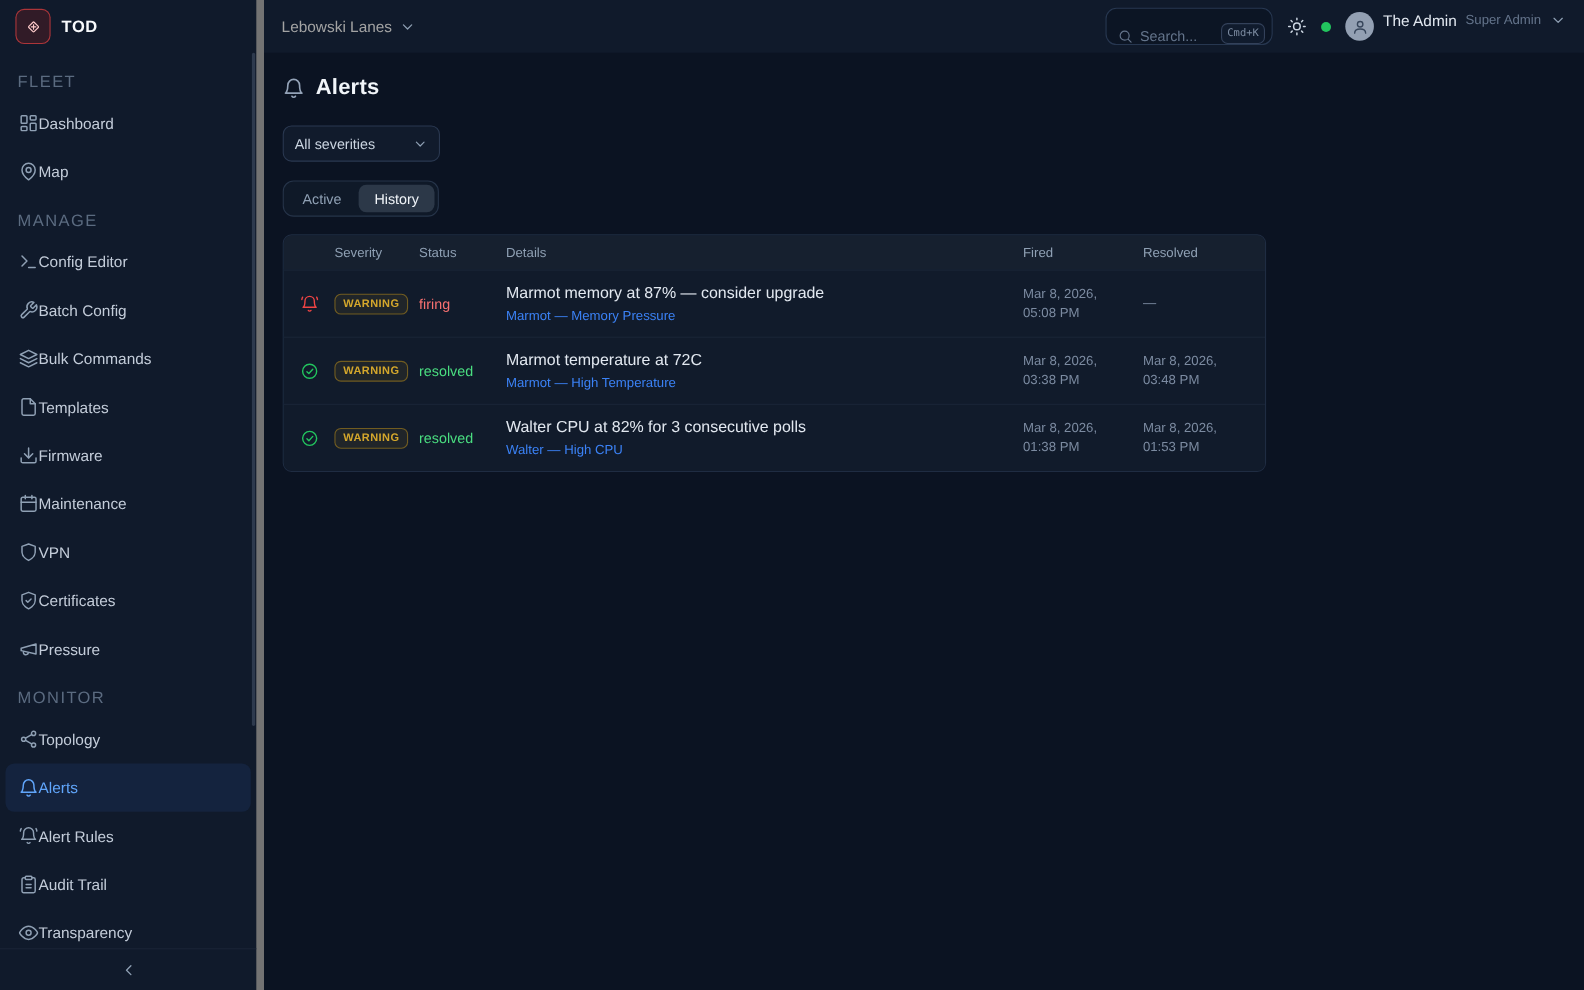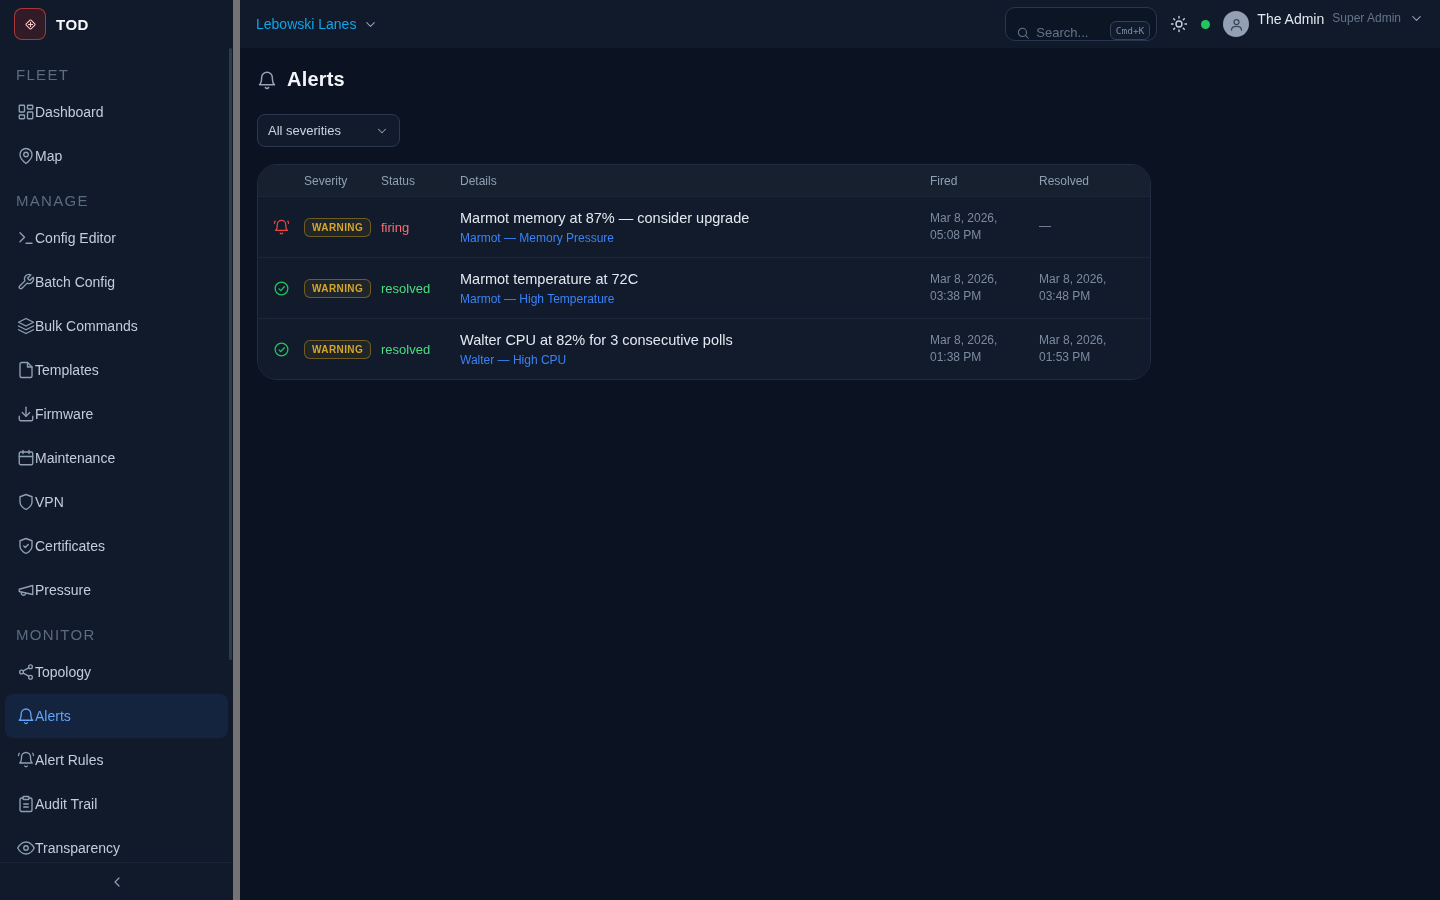--- a/index.html
+++ b/index.html
@@ -22,21 +22,21 @@
   .nav-item{display:flex;align-items:center;gap:0;height:44px;padding:0 12px;margin:0 5px;border-radius:8px;color:#c3ccd9;font-size:14px;cursor:pointer}
   .nav-item .i{color:#8fa0b4;flex:none}
   .nav-item.active{background:#14233e;color:var(--accent,#60a5fa)}
   .nav-item.active .i{color:var(--accent,#60a5fa)}
   .collapse-row{height:38px;border-top:1px solid #1a2436;display:flex;align-items:center;justify-content:center;color:#8fa0b4;flex:none;cursor:pointer}
   .sidebar-scrollbar{position:absolute;right:1px;top:48px;width:3px;height:612px;background:#2e3a4e;border-radius:2px}
 
   
   .right{flex:1;display:flex;flex-direction:column;background:#0b1322;min-width:0}
   .topbar{height:48px;background:#101a2b;display:flex;align-items:center;padding:0 16px;gap:13px;flex:none}
-  .org{display:flex;align-items:center;gap:7px;font-size:14px;color:#0ea5e9;cursor:pointer}
+  .org{display:flex;align-items:center;gap:7px;font-size:14px;color:#a3a3a3;cursor:pointer}
   .org .i{width:15px;height:15px;color:#8fa0b4}
   .spacer{flex:1}
   .search{display:flex;align-items:flex-end;gap:6px;width:152px;height:34px;background:#0c1524;border:1px solid #273750;border-radius:10px;padding:0 6px 0 10px;color:#64748b;cursor:text}
   .search .i{width:14px;height:14px;flex:none}
   .search input{flex:1;min-width:0;background:transparent;border:none;outline:none;font-size:13px;color:#94a3b8;font-family:inherit}
   .search input::placeholder{color:#64748b}
   .kbd{font-family:"DejaVu Sans Mono",monospace;font-size:9.5px;border:1px solid #33415a;border-radius:6px;padding:3px 5px;color:#7c8ba1;background:#101b2d;white-space:nowrap}
   .icon-btn{color:#cbd5e1;cursor:pointer}
   .icon-btn .i{width:18px;height:18px}
   .status-dot{width:9px;height:9px;border-radius:50%;background:var(--success,#22c55e)}
@@ -54,21 +54,21 @@
   .page-title{font-size:20px;font-weight:bold;color:#f1f5f9;letter-spacing:.2px}
   .filter-row{margin-bottom:17px}
   .select{display:inline-flex;align-items:center;justify-content:space-between;width:143px;height:33px;background:#111b2c;border:1px solid #2a3850;border-radius:8px;padding:0 10px;font-size:13px;color:#cbd5e1;cursor:pointer}
   .select .i{width:14px;height:14px;color:#8fa0b4}
   .tabs-row{margin-bottom:16px}
   .tabs{display:inline-flex;align-items:center;background:#0f1928;border:1px solid #263449;border-radius:10px;padding:3px;gap:2px}
   .tab{font-size:13px;color:#8fa0b4;padding:5px 14px;border-radius:7px;cursor:pointer}
   .tab.active{background:#2c3848;color:#f1f5f9}
 
   
-  .table{width:894px;border:1px solid #1f2c42;border-radius:20px;overflow:hidden;background:#0f1827}
+  .table{width:894px;border:1px solid #1f2c42;border-radius:8px;overflow:hidden;background:#0f1827}
   .t-head,.t-row{display:grid;grid-template-columns:46px 77px 79px 1fr 109px 111px;align-items:center}
   .t-head{height:31px;background:#16202f;font-size:12px;color:#8fa0b4}
   .t-row{min-height:61px;border-top:1px solid #1b2638;background:#111b2b;padding:9px 0;cursor:pointer}
   .sev-icon{display:flex;justify-content:center}
   .sev-icon .i{width:17px;height:17px}
   .icon-firing{color:var(--danger,#ef4444)}
   .icon-resolved{color:var(--success,#22c55e)}
   .badge-warning{display:inline-block;font-size:10px;font-weight:bold;letter-spacing:.4px;color:var(--warning,#d4a72c);border:1px solid rgba(212,160,23,.45);background:rgba(212,160,23,.08);border-radius:6px;padding:3px 7px}
   .status{font-size:13px}
   .status-firing{color:var(--firing,#f87171)}
@@ -280,20 +280,26 @@
 
     <div class="filter-row">
       <div class="select">
         <span>All severities</span>
         <svg class="i" viewBox="0 0 24 24">
             <path d="M6 9l6 6 6-6"></path>
           </svg>
       </div>
     </div>
 
+    <div class="tabs-row">
+      <div class="tabs">
+        <div class="tab">Active</div>
+        <div class="tab active">History</div>
+      </div>
+    </div>
 
     <div class="table">
       <div class="t-head">
         <div></div>
         <div>Severity</div>
         <div>Status</div>
         <div>Details</div>
         <div>Fired</div>
         <div>Resolved</div>
       </div>

